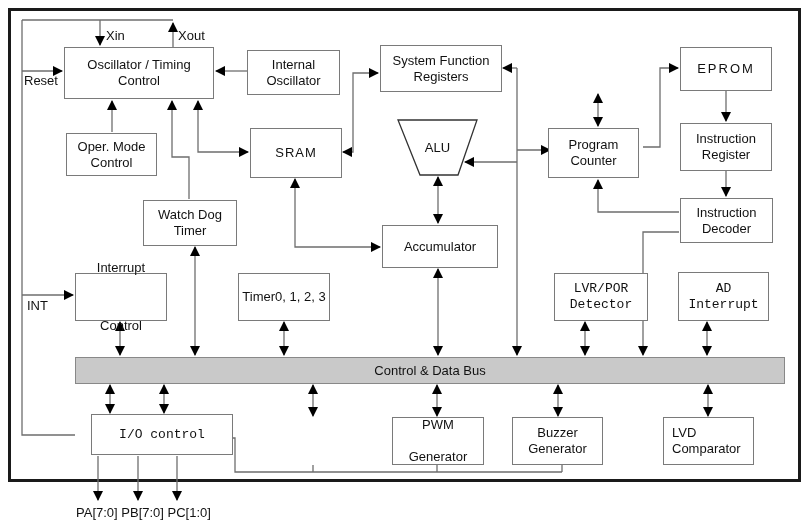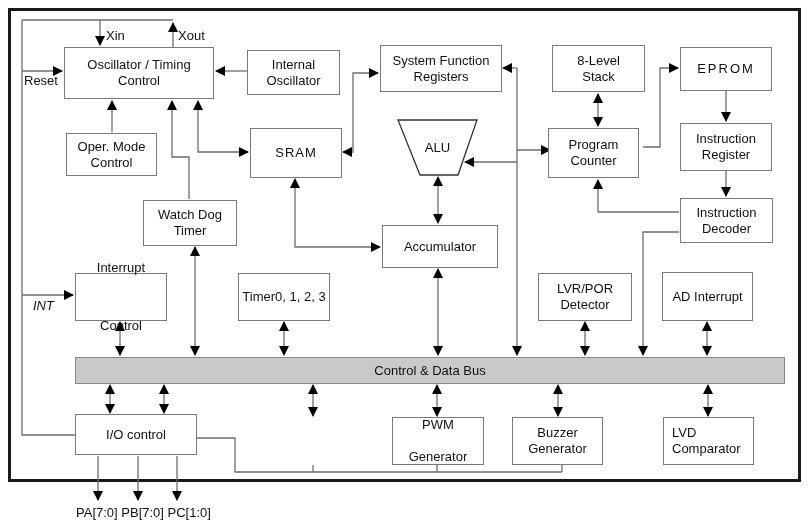--- a/index.html
+++ b/index.html
@@ -4,21 +4,21 @@
 <style>
   html,body{margin:0;padding:0;background:#fff;}
   #canvas{position:relative;width:811px;height:529px;background:#fff;
           font-family:"Liberation Sans",sans-serif;color:#111;overflow:hidden;}
   #frame{position:absolute;left:8px;top:8px;width:793px;height:474px;
          border:3px solid #1a1a1a;box-sizing:border-box;z-index:0;}
   #wires{position:absolute;left:0;top:0;width:811px;height:529px;z-index:1;}
   .blk{position:absolute;background:#fff;border:1px solid #7a7a7a;box-sizing:border-box;
        display:flex;flex-direction:column;align-items:center;justify-content:center;
        font-size:13px;line-height:16px;text-align:center;z-index:2;}
-  .blk.serif{font-family:Liberation Sans, sans-serif;}
+  .blk.serif{font-family:Liberation Mono, monospace;margin-left:16px;}
   .blk.leftal{align-items:flex-start;padding-left:8px;text-align:left;}
   #bus{position:absolute;background:#c9c9c9;border:1px solid #888;box-sizing:border-box;
        display:flex;align-items:center;justify-content:center;font-size:13px;z-index:2;}
   .pin{position:absolute;font-size:13px;line-height:14px;z-index:3;white-space:nowrap;}
   .alu-label{position:absolute;z-index:3;font-size:13px;display:flex;align-items:flex-end;
              justify-content:center;}
 </style>
 </head>
 <body>
 
@@ -94,24 +94,20 @@
     <span>Control</span>
   </div>
   <div class="blk" style="left:247px;top:50px;width:93px;height:45px;">
     <span>Internal</span>
     <span>Oscillator</span>
   </div>
   <div class="blk" style="left:380px;top:45px;width:122px;height:47px;">
     <span>System Function</span>
     <span>Registers</span>
   </div>
-  <div class="blk" style="left:552px;top:45px;width:93px;height:47px;">
-    <span>8-Level</span>
-    <span>Stack</span>
-  </div>
   <div class="blk" style="left:680px;top:47px;width:92px;height:44px;letter-spacing:2px;">
     <span>EPROM</span>
   </div>
   <div class="blk" style="left:66px;top:133px;width:91px;height:43px;">
     <span>Oper. Mode</span>
     <span>Control</span>
   </div>
   <div class="blk" style="left:250px;top:128px;width:92px;height:50px;letter-spacing:1px;">
     <span>SRAM</span>
   </div>
@@ -149,35 +145,35 @@
     <span>Detector</span>
   </div>
   <div class="blk serif" style="left:662px;top:272px;width:91px;height:49px;">
     <span>AD Interrupt</span>
   </div>
 
   <div id="bus" style="left:75px;top:357px;width:710px;height:27px;">
     <span>Control  &amp; Data Bus</span>
   </div>
 
-  <div class="blk serif" style="left:75px;top:414px;width:122px;height:41px;">
+  <div class="blk serif" style="left:75px;top:414px;width:142px;height:41px;">
     <span>I/O control</span>
   </div>
   <div class="blk" style="left:392px;top:417px;width:92px;height:48px;gap:16px;">
     <span>PWM</span>
     <span>Generator</span>
   </div>
   <div class="blk" style="left:512px;top:417px;width:91px;height:48px;">
     <span>Buzzer</span>
     <span>Generator</span>
   </div>
   <div class="blk leftal" style="left:663px;top:417px;width:91px;height:48px;">
     <span>LVD</span>
     <span>Comparator</span>
   </div>
 
   <div class="pin" style="left:106px;top:29px;">Xin</div>
   <div class="pin" style="left:178px;top:29px;">Xout</div>
   <div class="pin" style="left:24px;top:74px;">Reset</div>
-  <div class="pin" style="left:33px;top:299px;font-style:italic;">INT</div>
+  <div class="pin" style="left:27px;top:299px;">INT</div>
   <div class="pin" style="left:76px;top:506px;">PA[7:0] PB[7:0] PC[1:0]</div>
 
 </div>
 
 </body></html>

